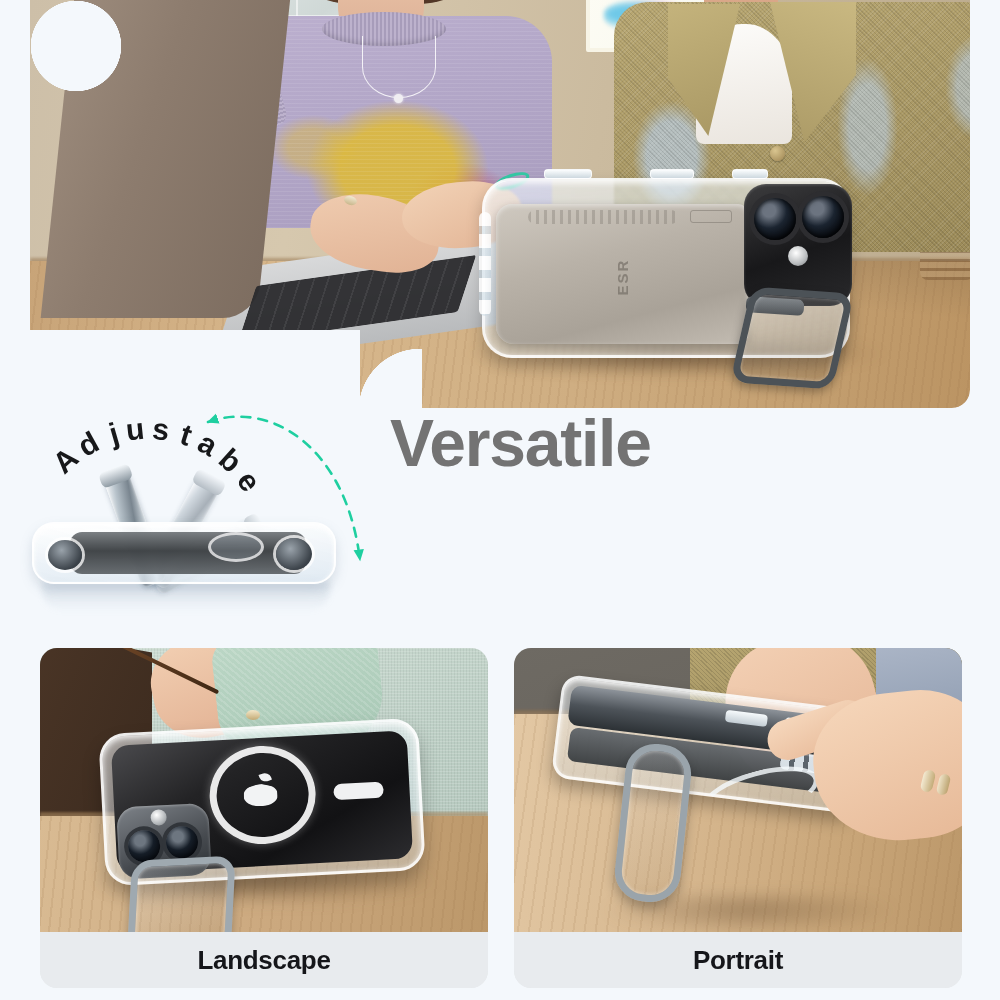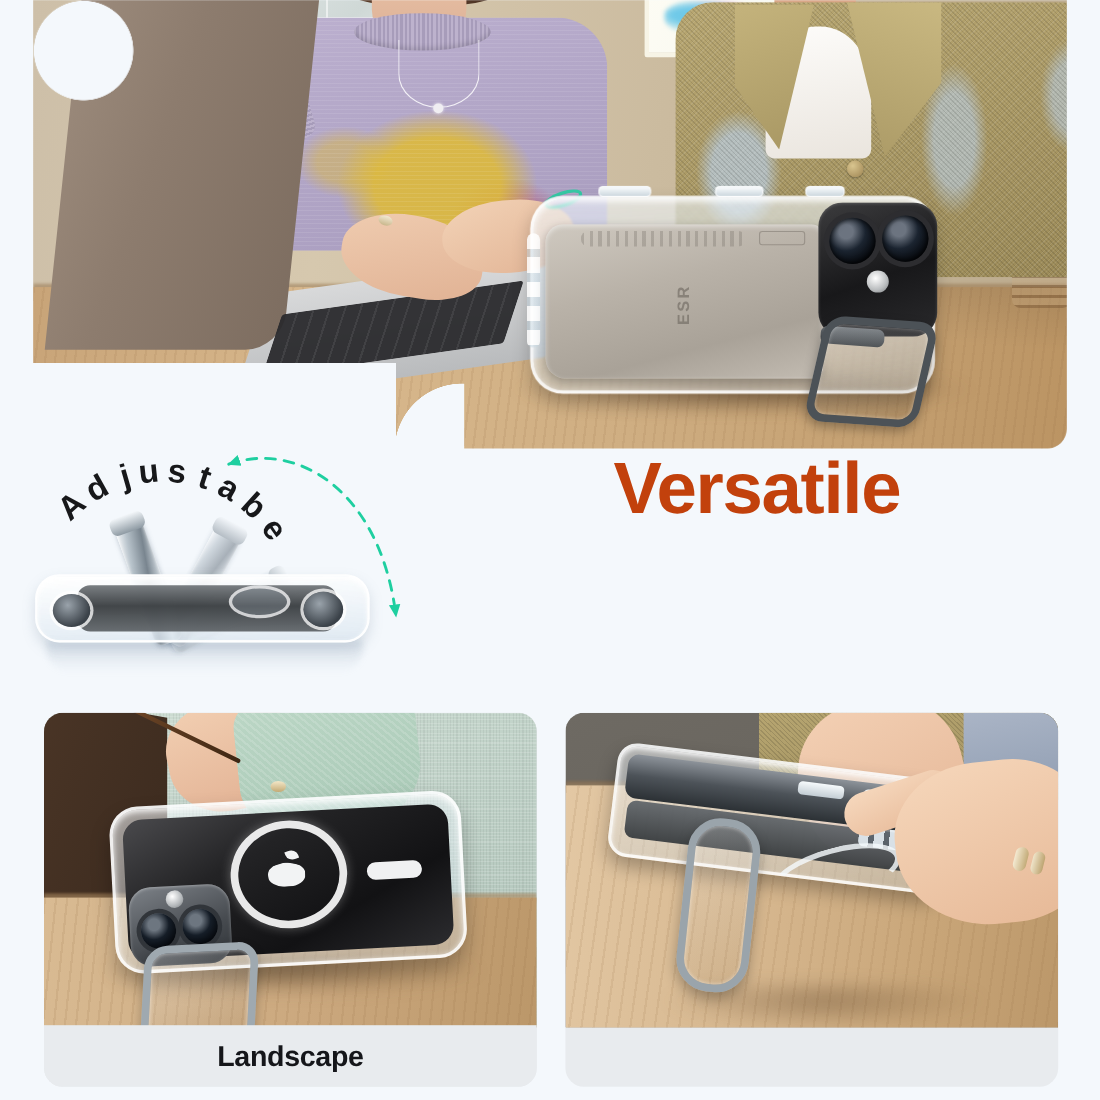--- a/index.html
+++ b/index.html
@@ -388,21 +388,21 @@
     position:absolute; left:50%; top:50%;
     font-size:30px; font-weight:700; color:#17181a;
     transform-origin:0 70px;
     letter-spacing:0;
   }
 
   
   .head{ position:absolute; left:390px; top:56px; width:596px; }
   .head h1{
     font-size:66px; line-height:1.08; font-weight:700;
-    color:#c2410c; letter-spacing:-1.2px;text-align:center;
+    color:#737373; letter-spacing:-1.2px;
   }
   .head p{
     margin-top:20px; font-size:23.5px; font-weight:300;
     color:#1d1f22; letter-spacing:-.1px; white-space:nowrap;
   }
 
   
   .bottom-row{ position:absolute; left:0; top:648px; width:1000px; height:342px;padding-left:18px; }
   .card{
     position:absolute; top:0; width:448px; height:340px;
@@ -814,15 +814,18 @@
           <div class="pt-btn b2"></div>
           <div class="pt-ports"></div>
           <div class="pt-swoosh"></div>
         </div>
         <div class="pt-stand"></div>
         <div class="pt-finger"></div>
         <div class="pt-hand"></div>
         <div class="pt-ring1"></div>
         <div class="pt-ring2"></div>
       </div>
+      <div class="caption">
+        <span>Portrait</span>
+      </div>
     </div>
   </div>
 </div>
 
 </body></html>

